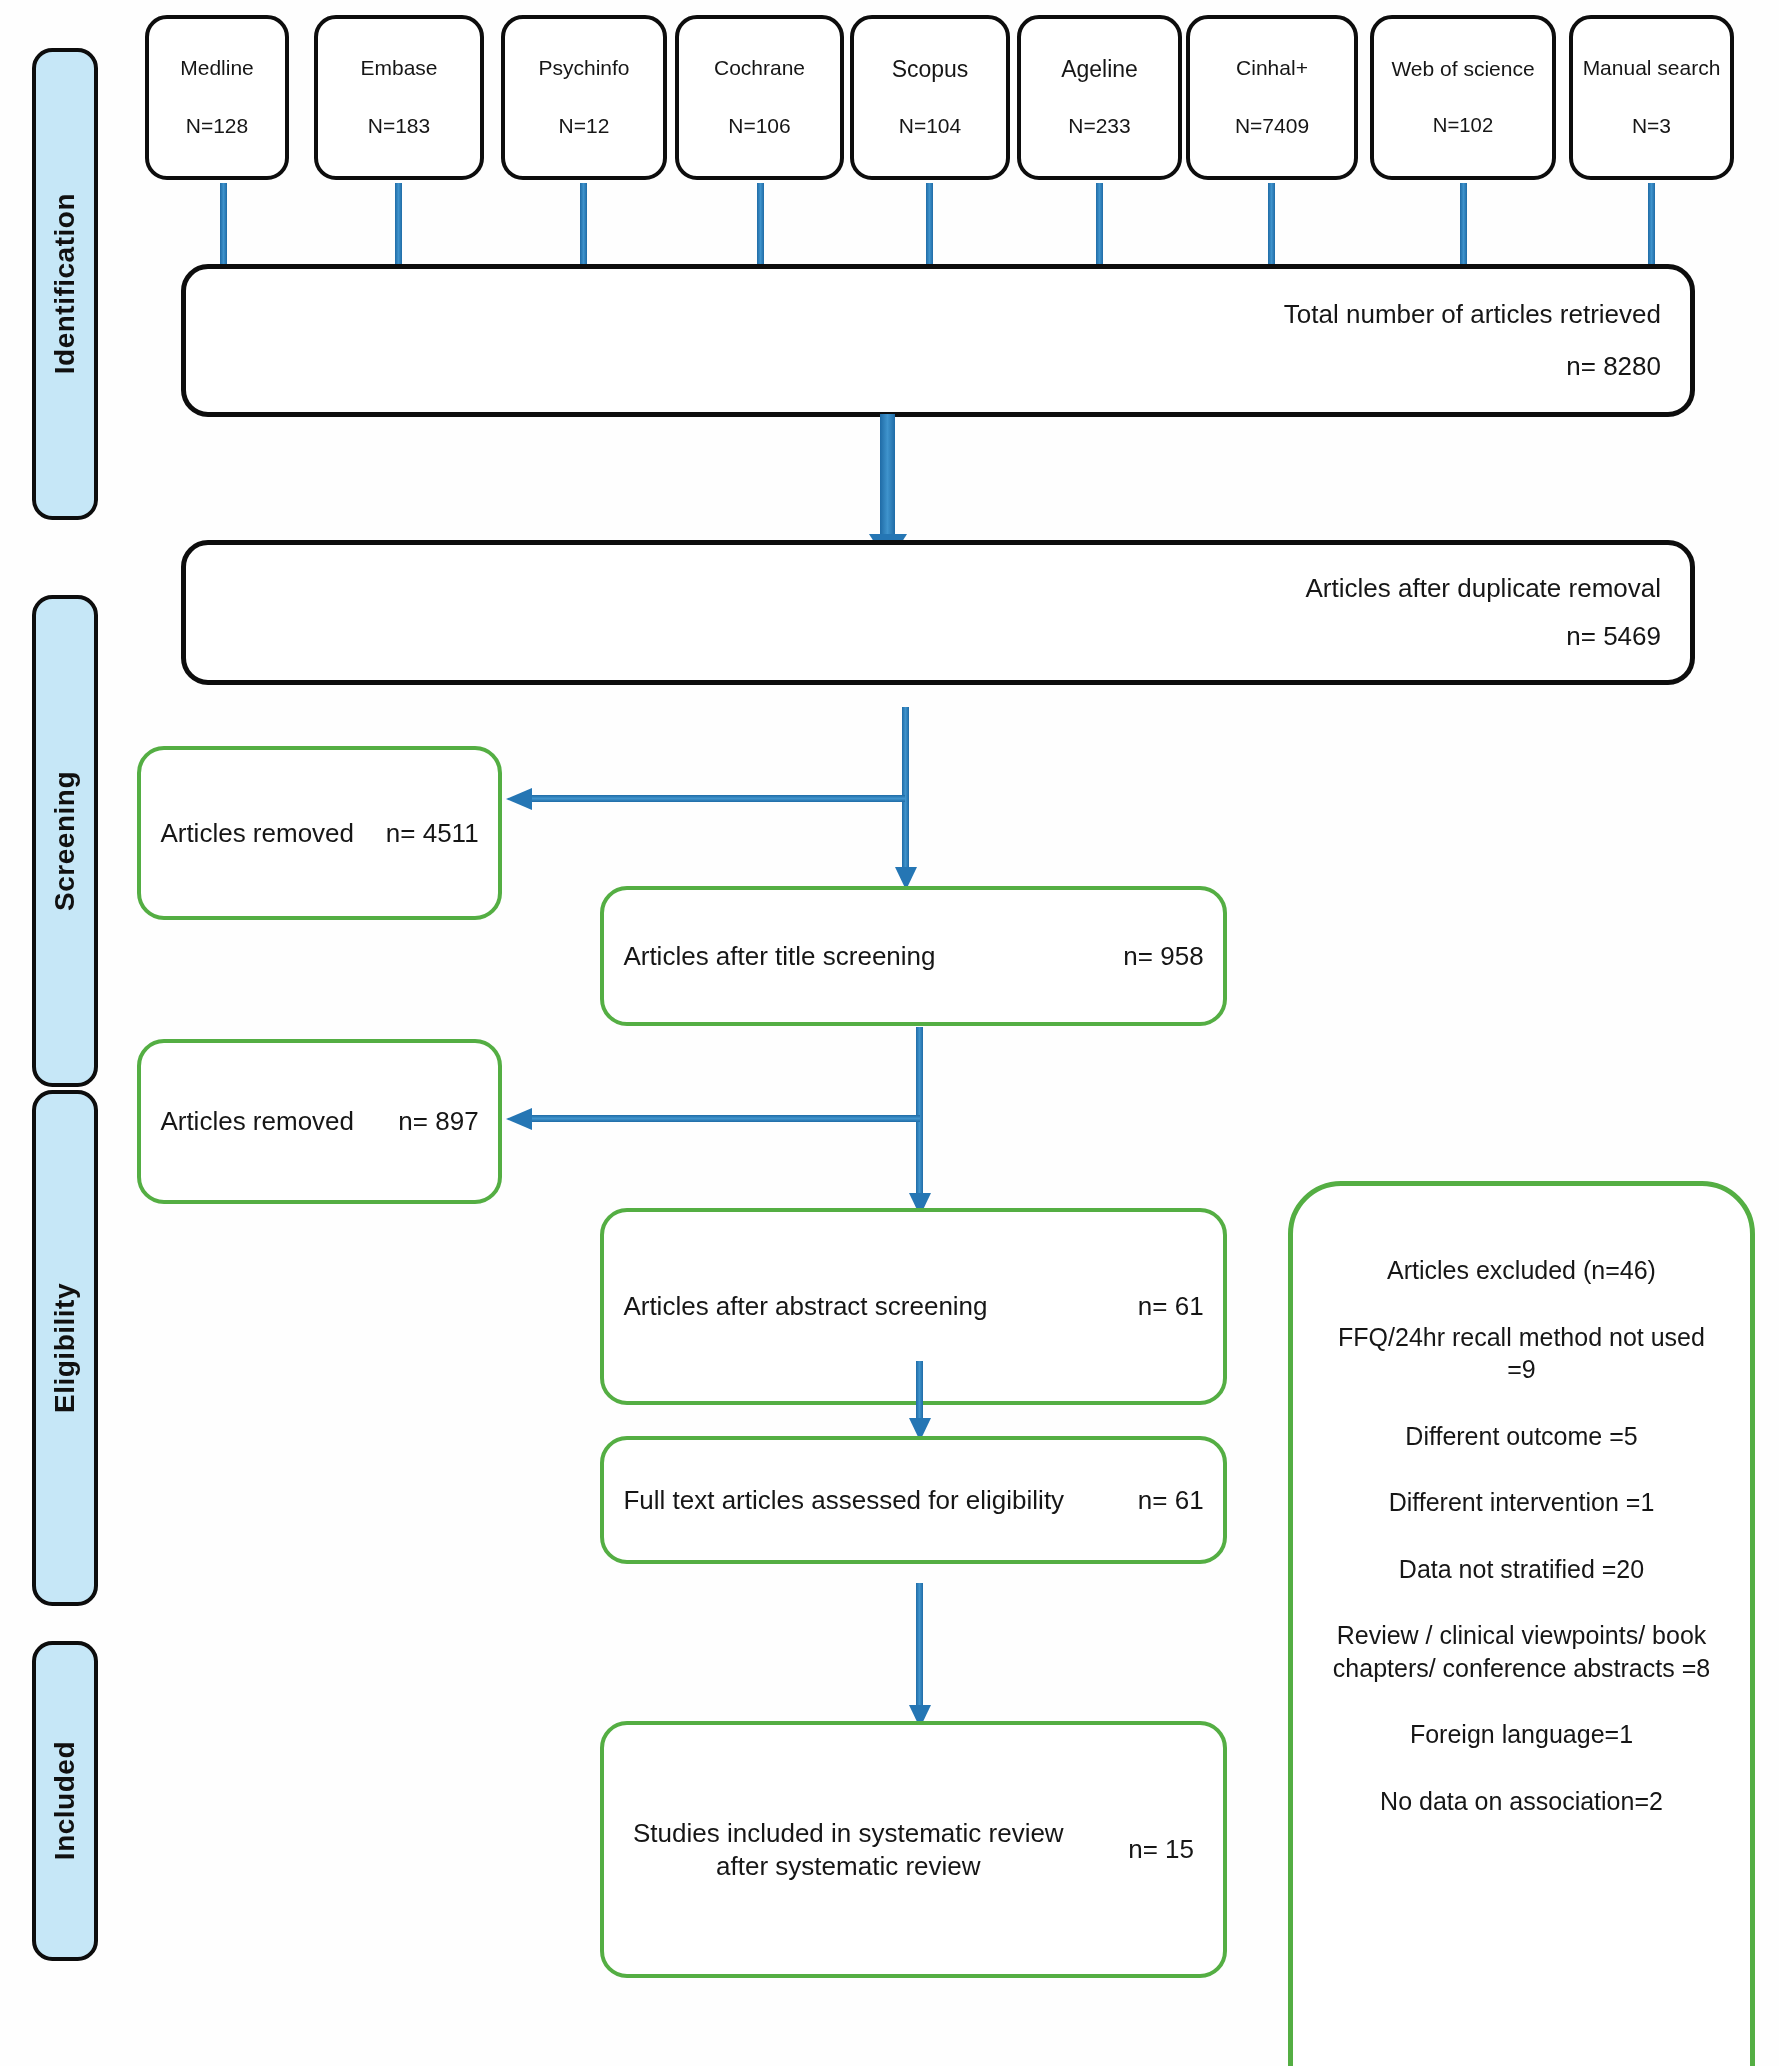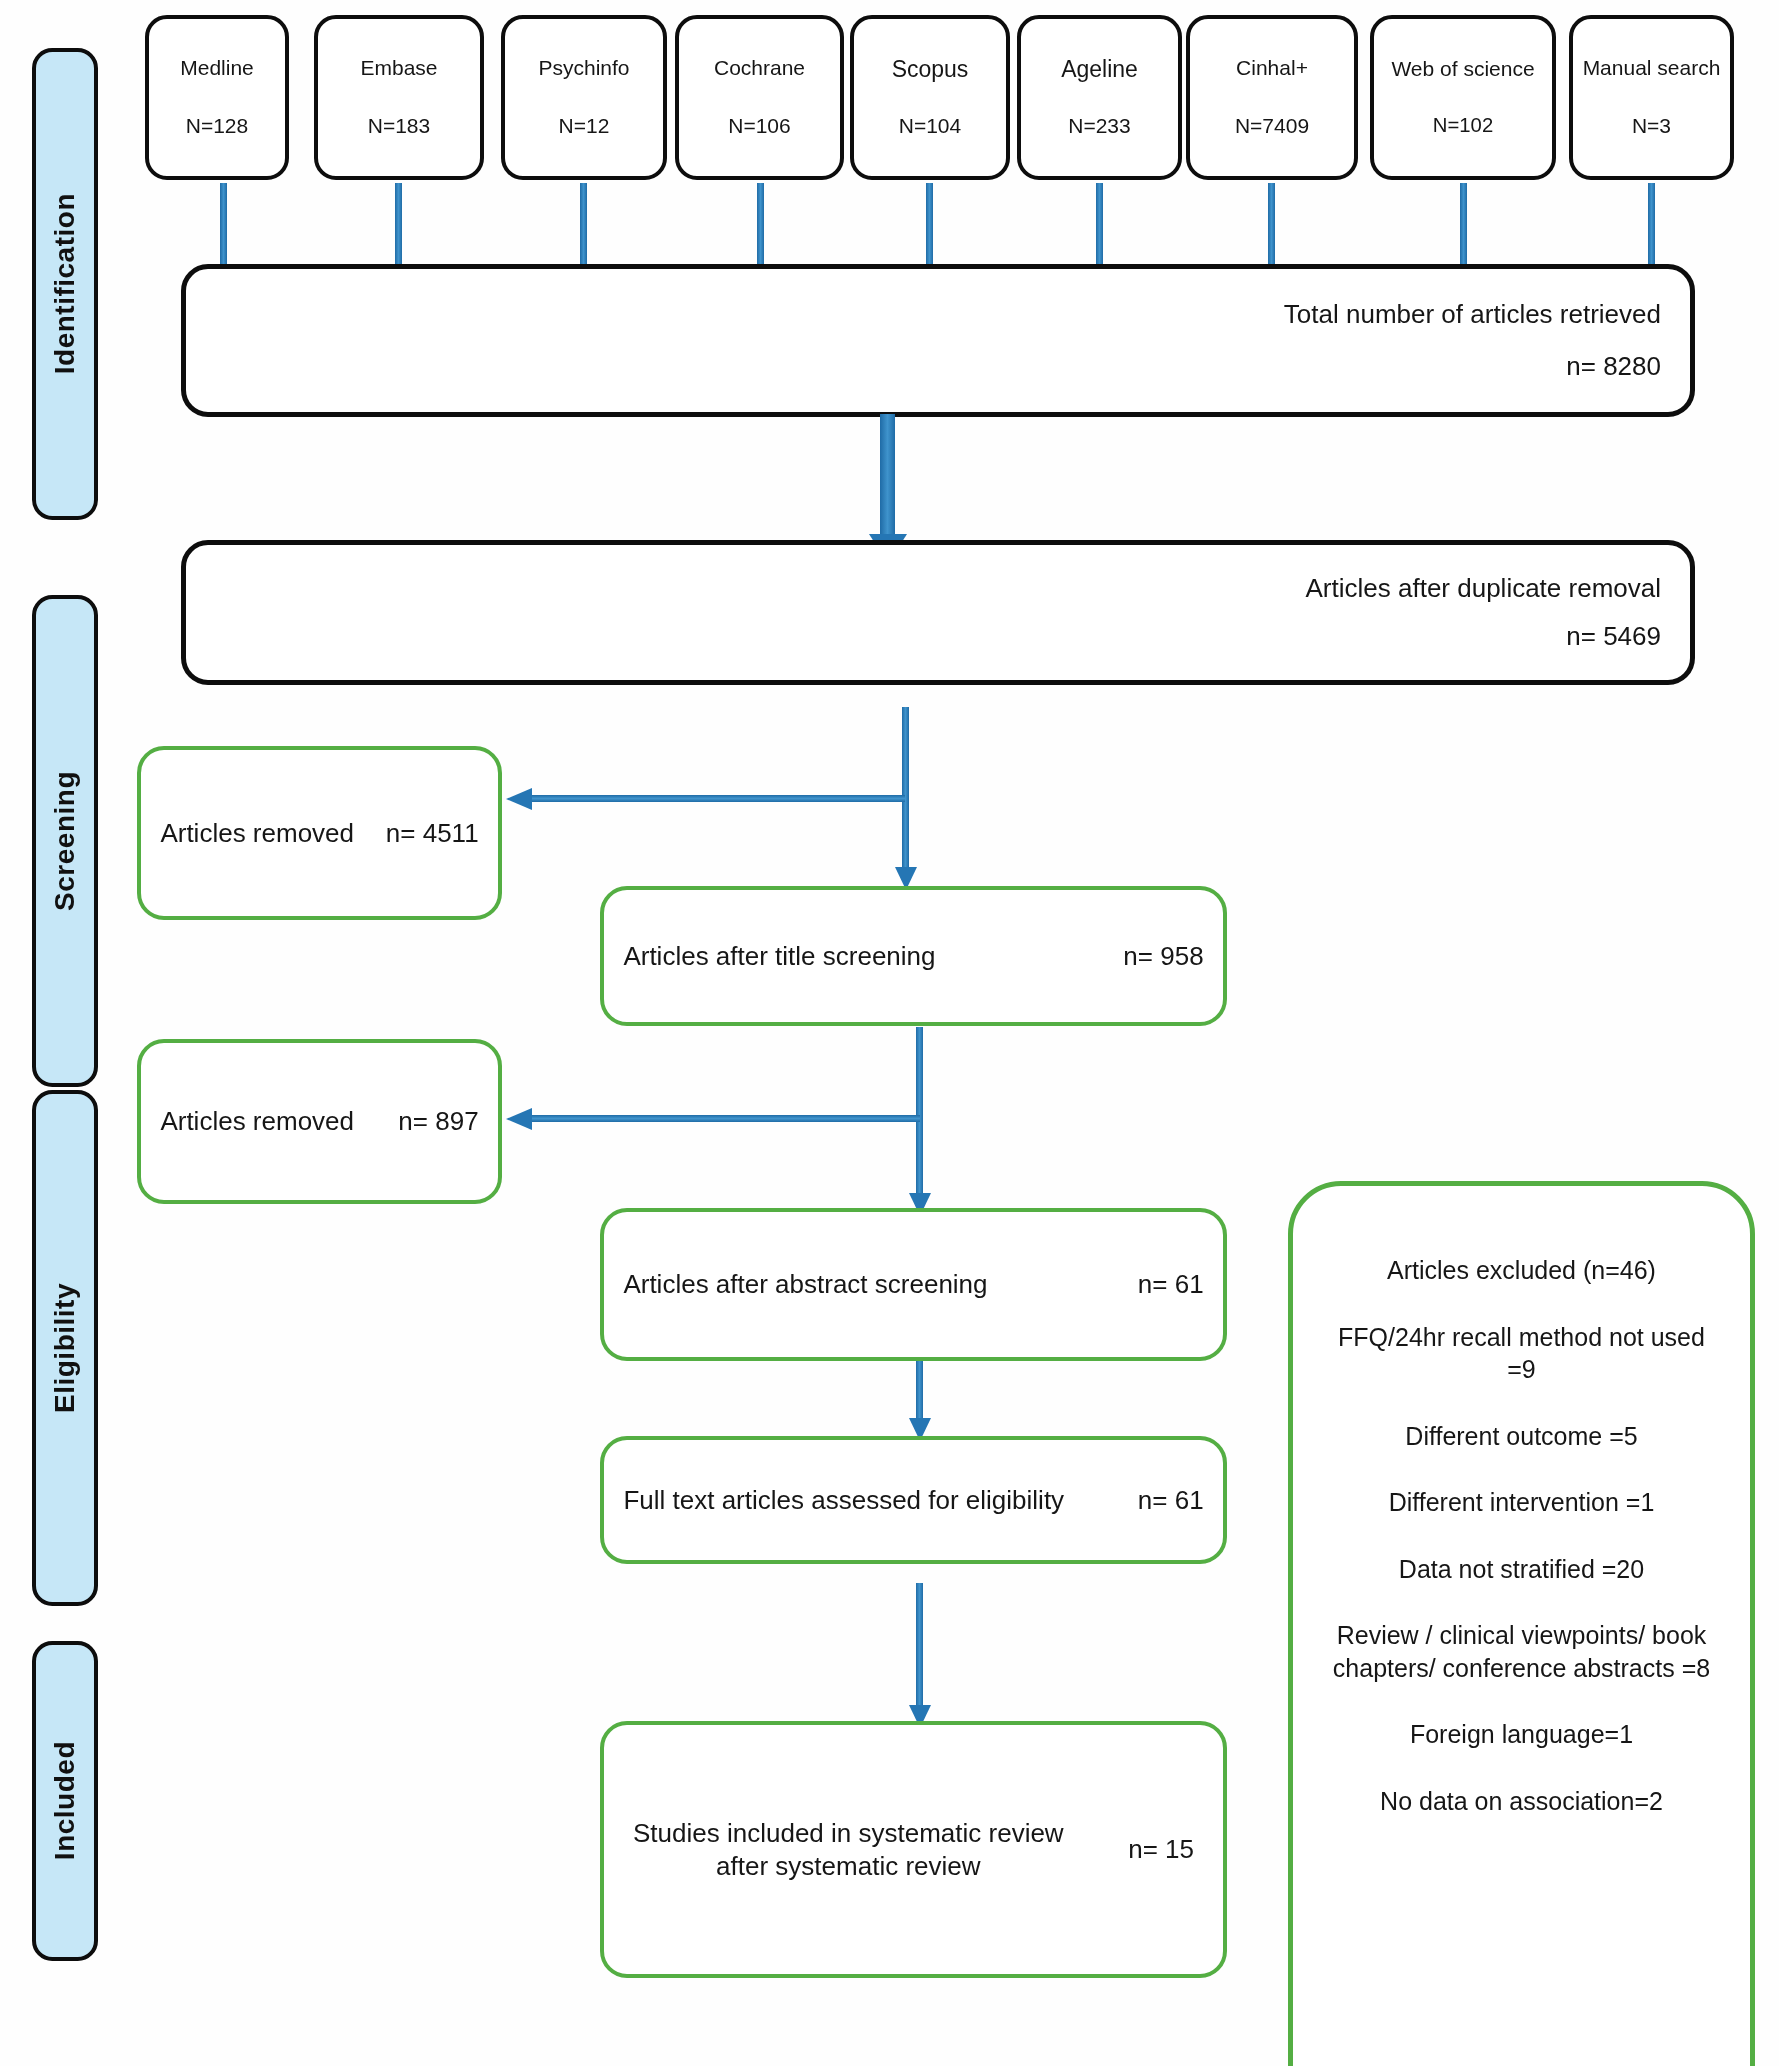--- a/index.html
+++ b/index.html
@@ -189,21 +189,21 @@
   <div class="harrow" style="left:506px;top:1107px;width:414px;">
       <i class="hd"></i>
       <i class="sh"></i>
     </div>
 
   <div class="greenbox" style="left:137px;top:1039px;width:365px;height:165px;">
     <div>Articles removed</div>
     <div>n= 897</div>
   </div>
 
-  <div class="greenbox" style="left:600px;top:1208px;width:627px;height:153px;">
+  <div class="greenbox" style="left:600px;top:1208px;width:627px;height:197px;">
     <div>Articles after abstract screening</div>
     <div>n= 61</div>
   </div>
 
   <div class="varrow" style="left:908px;top:1361px;height:80px;">
       <i class="sh"></i>
       <i class="hd"></i>
     </div>
 
   <div class="greenbox" style="left:600px;top:1436px;width:627px;height:128px;">

